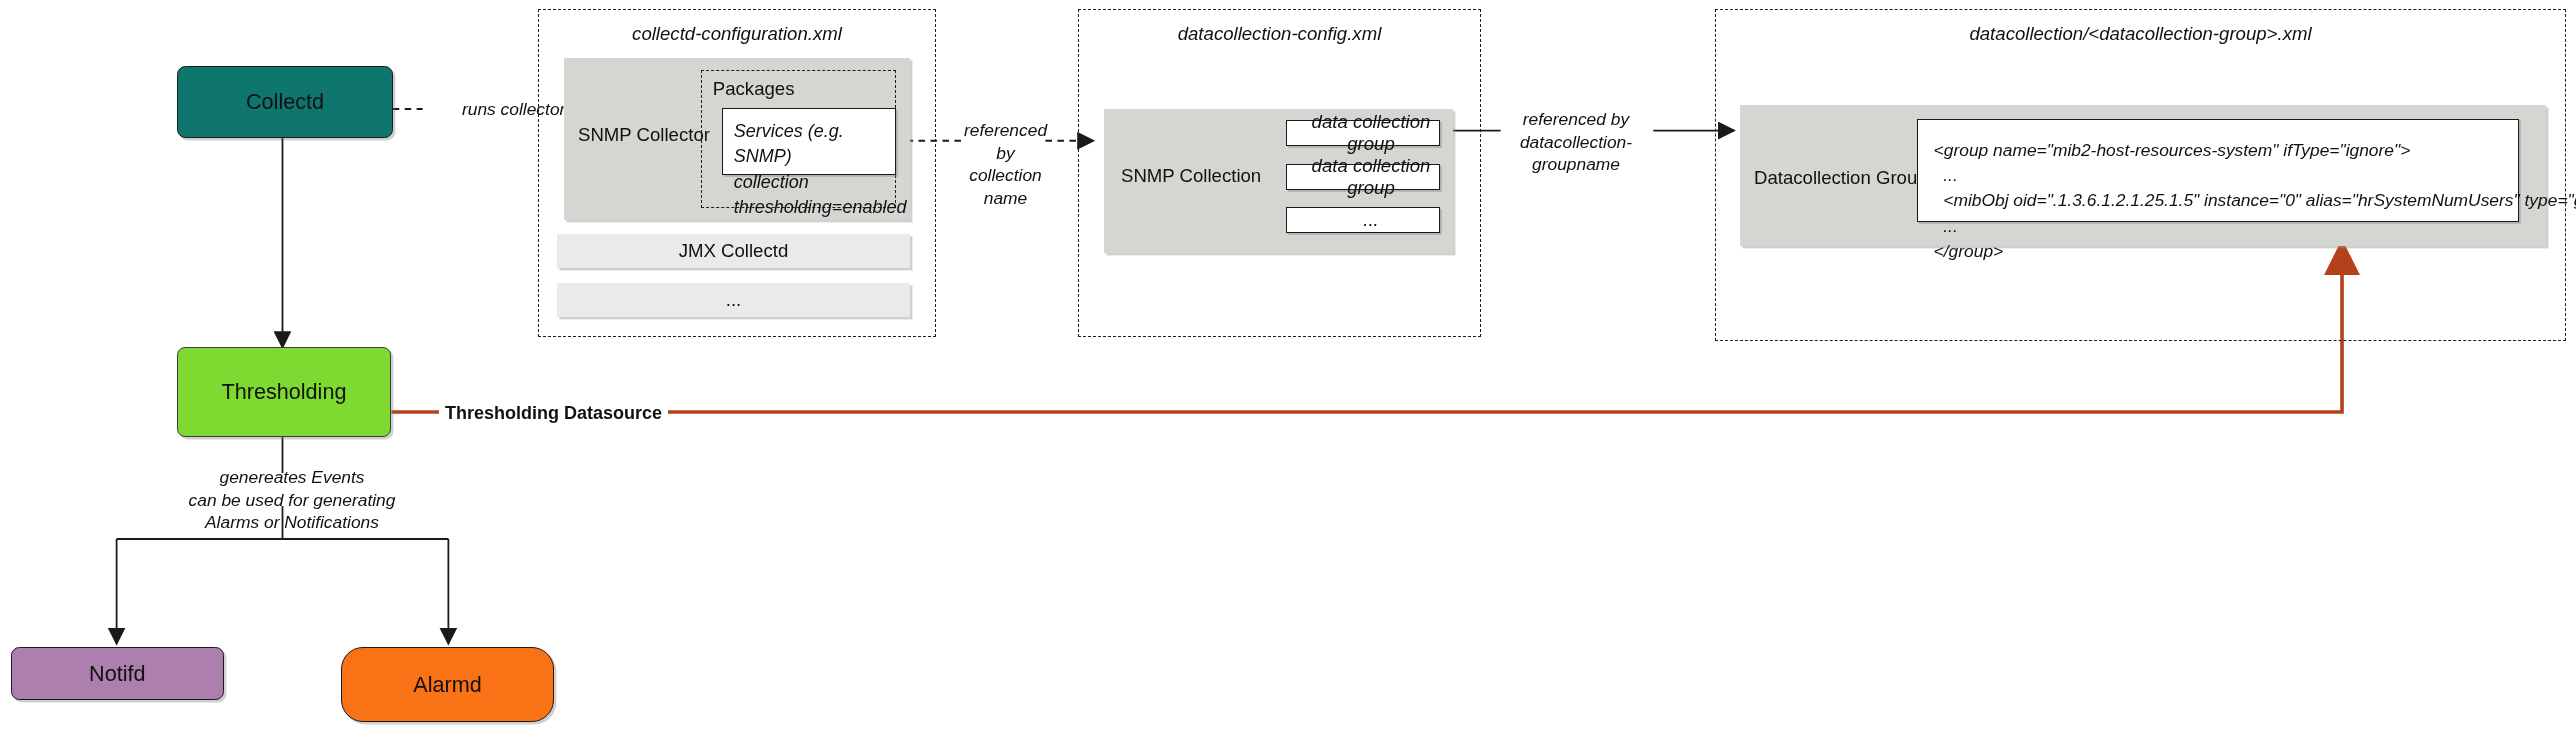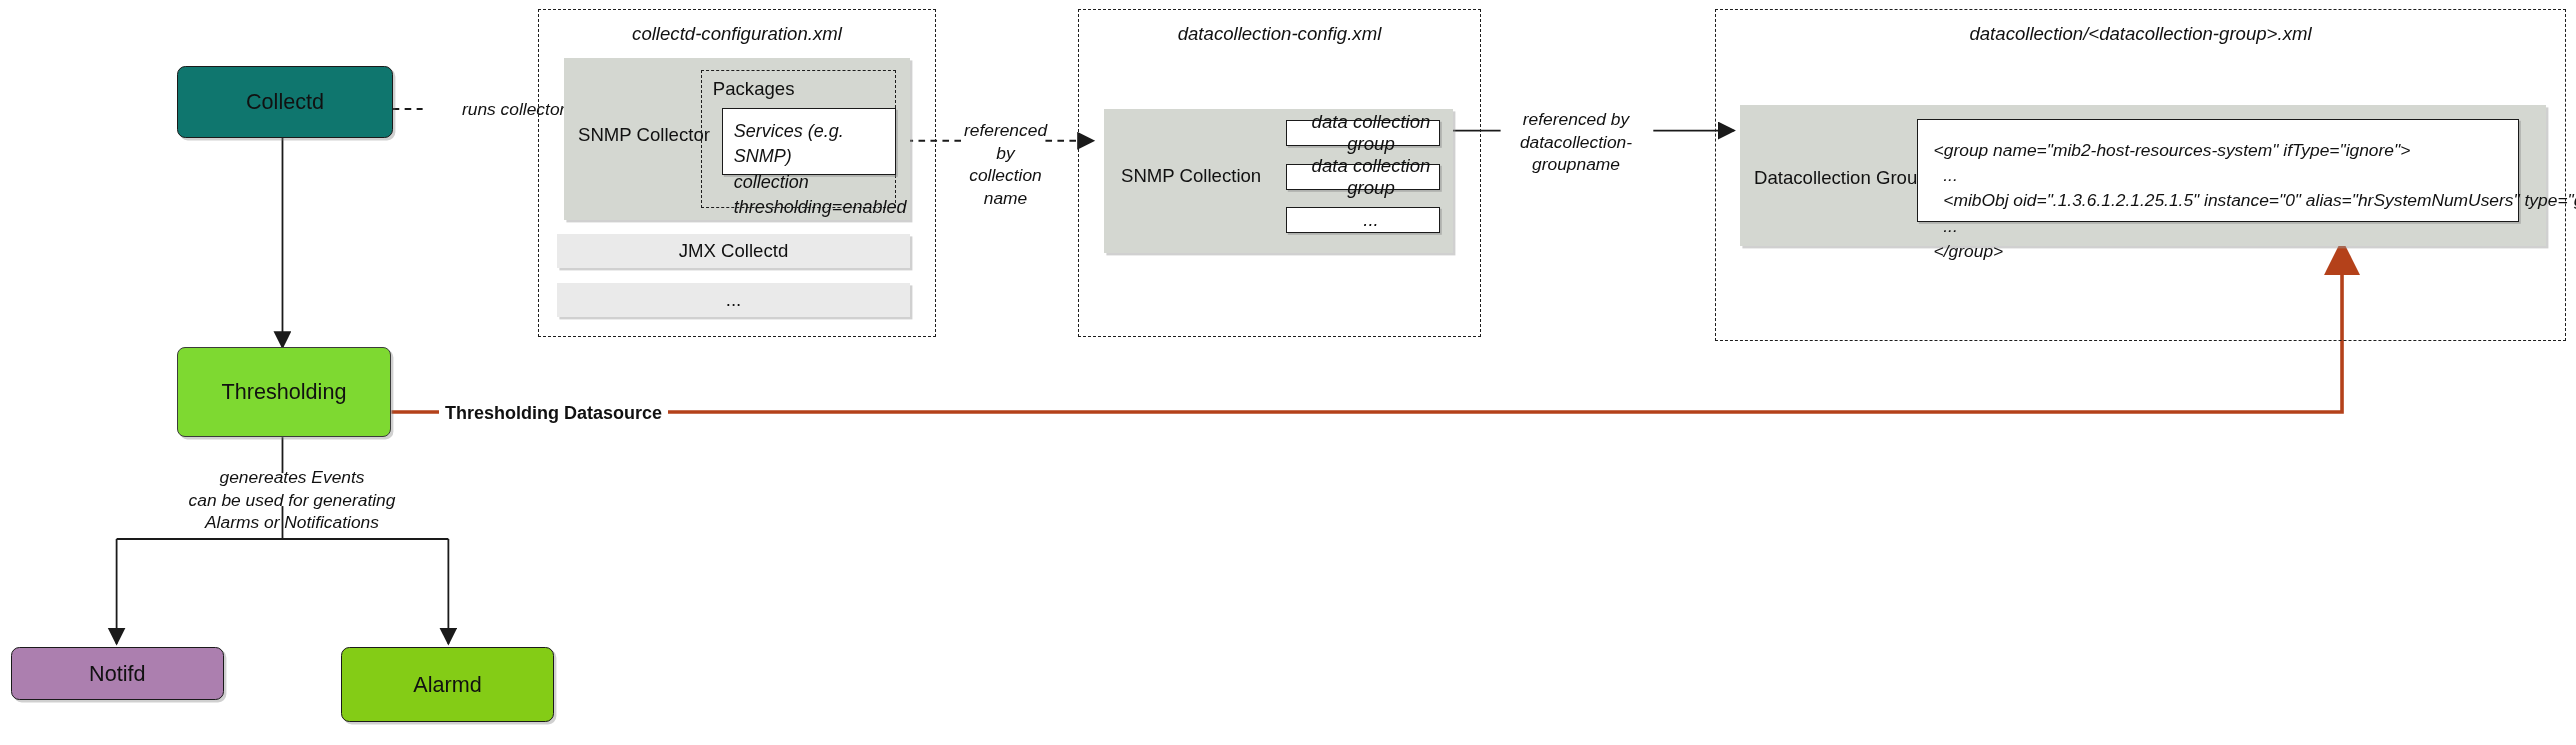--- a/index.html
+++ b/index.html
@@ -31,21 +31,21 @@
     color: #111111;
     box-shadow: 2.4px 2.4px 0 rgba(120,120,120,0.35);
   }
   .collectd-box { background: #0f766e; }
   .thresholding-box {
     background: #7ED931;
     border-radius: 8px;
     border: 1.8px solid #3b3b3b;
   }
   .notifd-box { background: #AC7FAF; }
-  .alarmd-box { background: #84cc16; }
+  .alarmd-box { background: #f97316; border-radius: 22px; }
 
   
   .filepanel {
     border: 1.8px dashed #1d1d1d;
     background: transparent;
   }
   .filepanel-title {
     position: absolute;
     top: 13px;
     left: 0;

